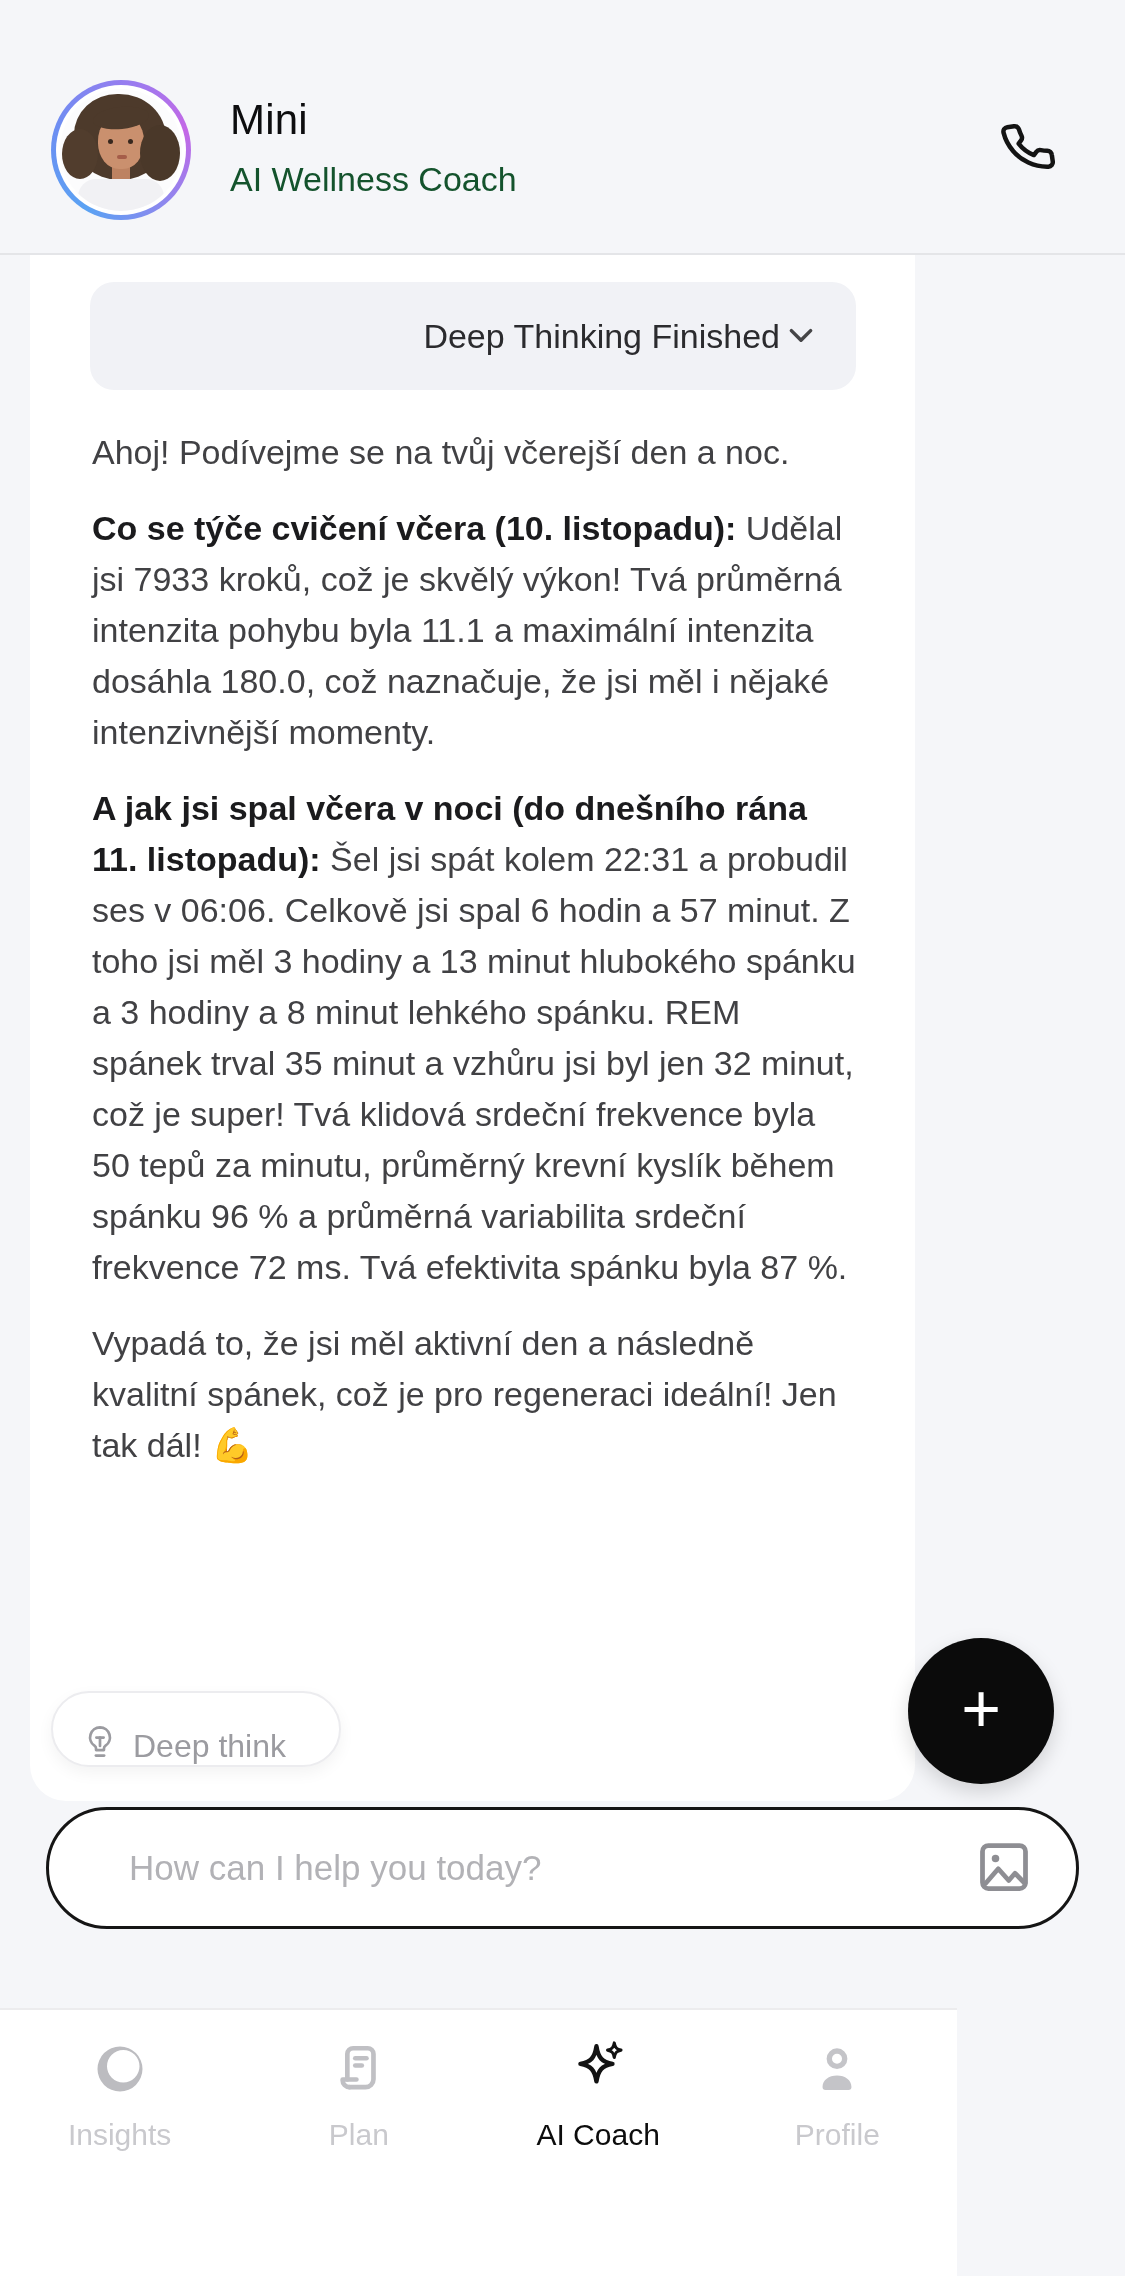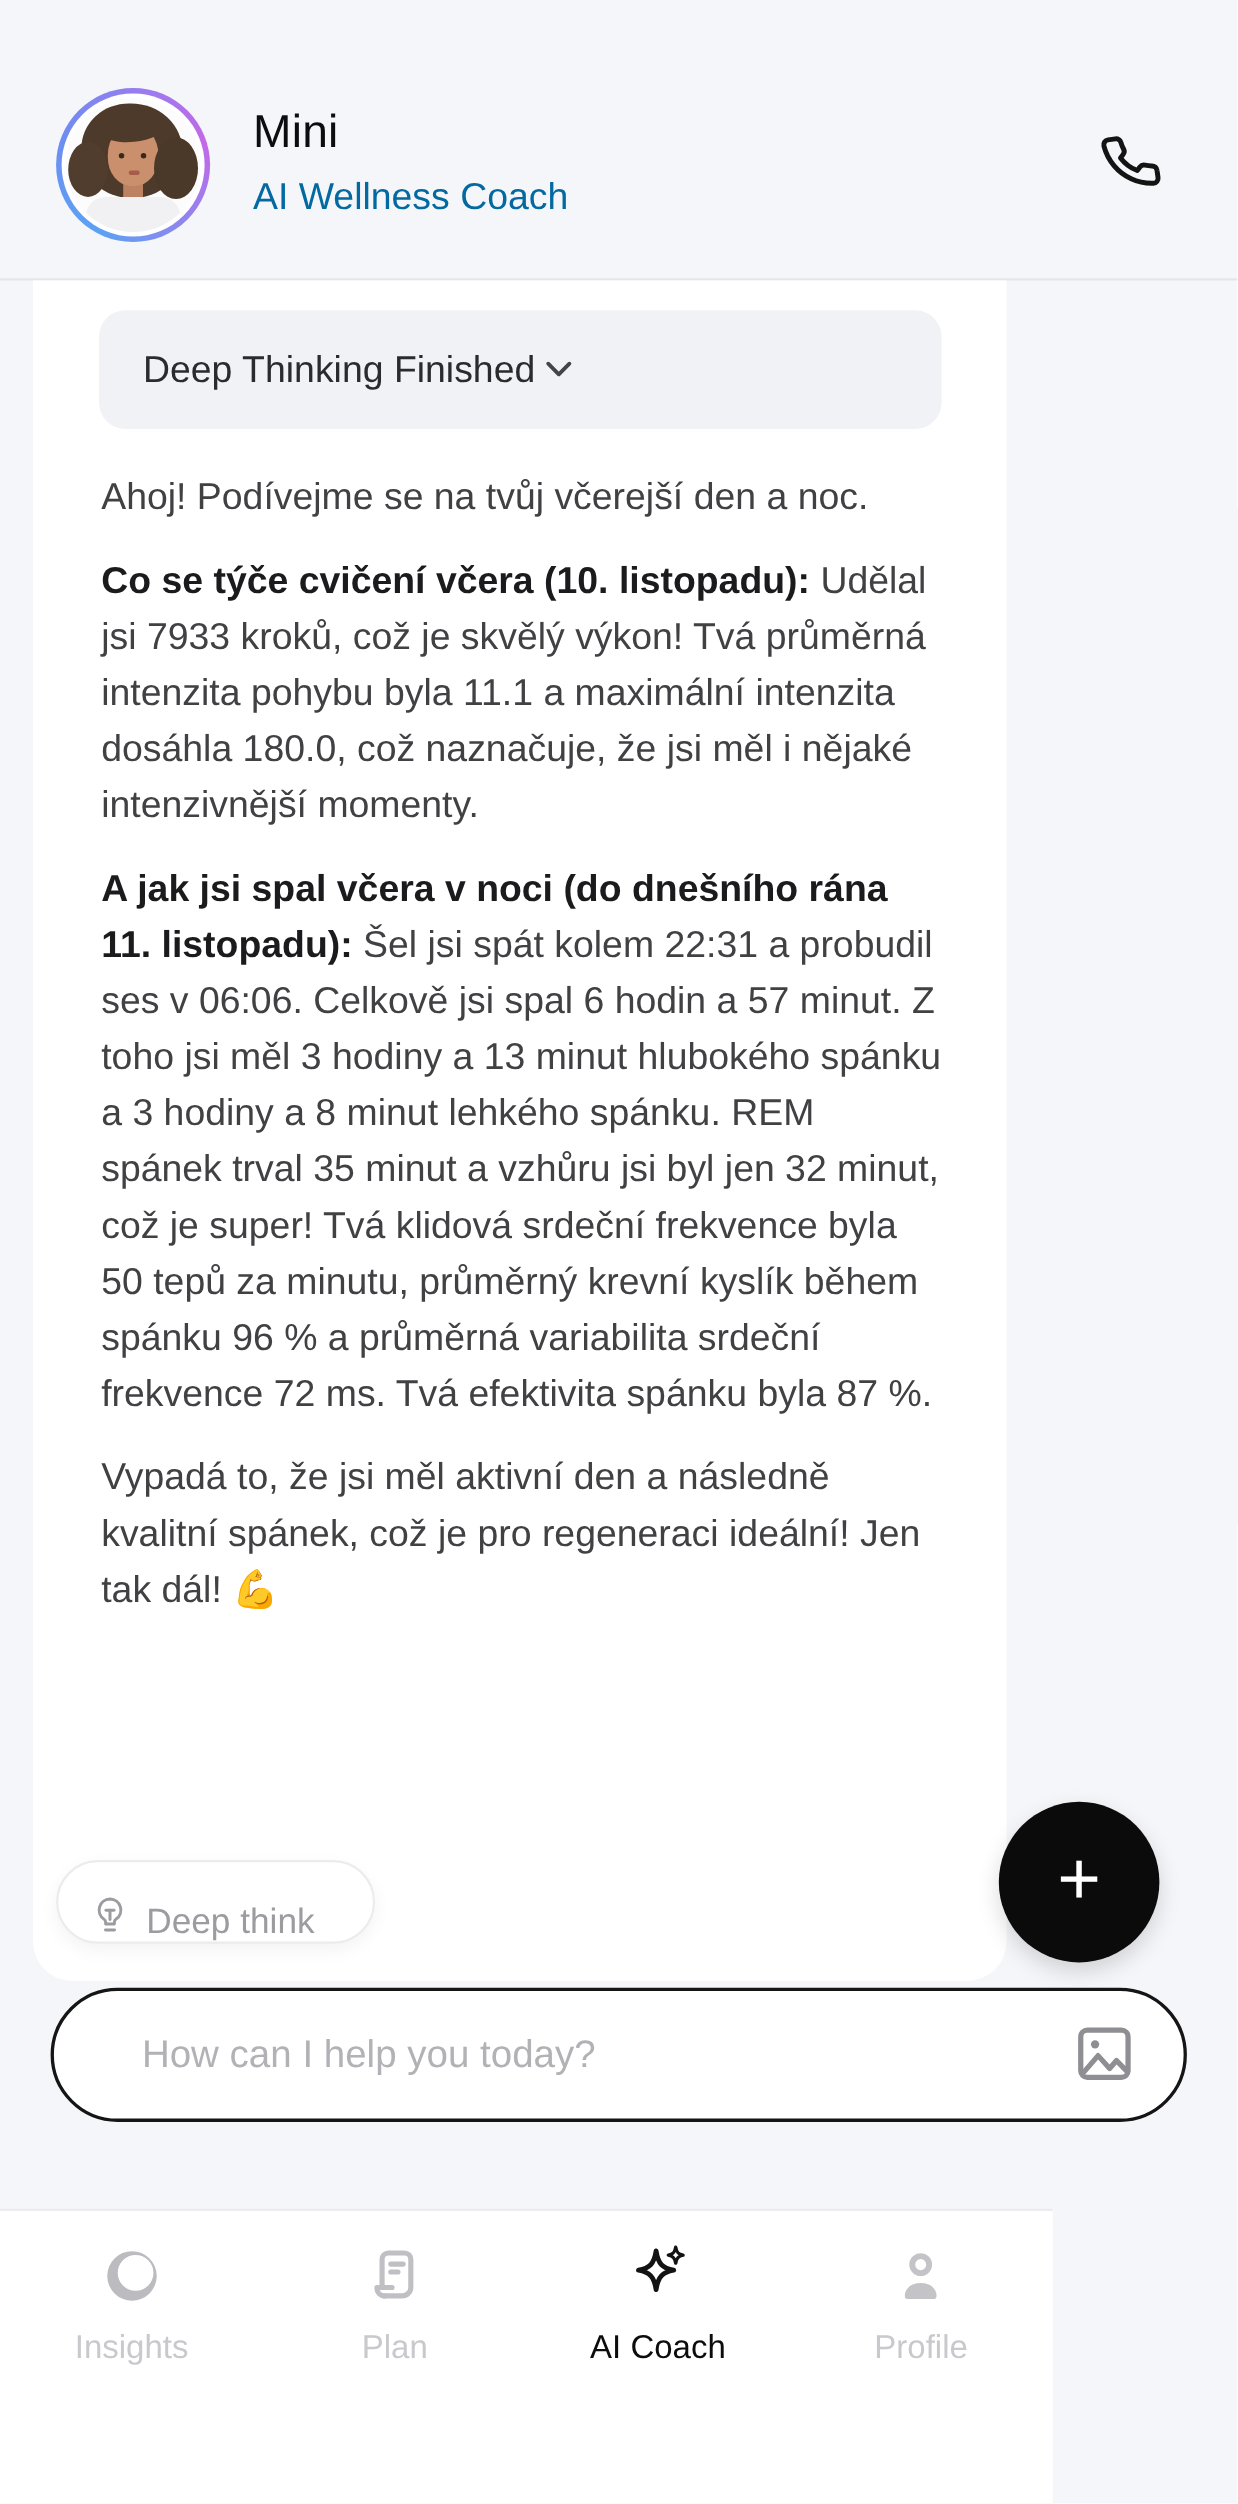--- a/index.html
+++ b/index.html
@@ -19,26 +19,26 @@
   .hair-main{position:absolute;left:14px;top:5px;width:92px;height:86px;background:#4d3a2b;border-radius:48% 52% 50% 50%;}
   .hair-curl-l{position:absolute;left:2px;top:40px;width:36px;height:50px;background:#513d2d;border-radius:50%;}
   .hair-curl-r{position:absolute;right:2px;top:36px;width:40px;height:56px;background:#4a3829;border-radius:50%;}
   .av-neck{position:absolute;left:52px;top:74px;width:18px;height:22px;background:#bd8261;}
   .av-shirt{position:absolute;left:18px;top:90px;width:86px;height:34px;background:#f1f1f4;border-radius:18px 18px 0 0;}
   .av-face{position:absolute;left:38px;top:24px;width:46px;height:56px;background:#ca906e;border-radius:50% 50% 46% 46%;}
   .av-fringe{position:absolute;left:33px;top:18px;width:56px;height:22px;background:#4d3a2b;border-radius:50%;transform:rotate(-6deg);}
   .av-eye{position:absolute;top:50px;width:5px;height:5px;border-radius:50%;background:#38281e;}
   .av-mouth{position:absolute;left:57px;top:66px;width:10px;height:4px;border-radius:2px;background:#a55d49;}
   .h-title{position:absolute;left:230px;top:96px;font-size:42px;font-weight:normal;color:#0d0d0f;letter-spacing:.2px;}
-  .h-sub{position:absolute;left:230px;top:160px;font-size:34px;color:#0369a1;}
+  .h-sub{position:absolute;left:230px;top:160px;font-size:34px;color:#14532d;}
   .phone-btn{position:absolute;left:998px;top:118px;width:60px;height:60px;display:flex;align-items:center;justify-content:center;background:none;border:none;padding:0;cursor:pointer;}
   
   .chat-card{position:absolute;left:30px;top:255px;width:885px;height:1546px;background:#ffffff;border-radius:0 0 36px 36px;}
   .think-bar{position:absolute;left:60px;top:27px;width:766px;height:108px;background:#f1f2f6;border-radius:24px;
-    display:flex;align-items:center;justify-content:flex-start;padding:0 34px 0 40px;box-sizing:border-box;border:none;cursor:pointer;}
+    display:flex;align-items:center;justify-content:flex-end;padding:0 34px 0 40px;box-sizing:border-box;border:none;cursor:pointer;}
   .think-label{font-size:34px;color:#2b2b2e;}
   .message{position:absolute;left:62px;top:172px;width:766px;font-size:34px;line-height:51px;color:#414144;}
   .message p{margin:0 0 25px 0;}
   .message b{color:#1b1b1d;font-weight:bold;}
   .deep-pill{position:absolute;left:21px;top:1436px;width:290px;height:76px;background:#ffffff;border:2px solid #ececef;
     border-radius:40px;display:flex;align-items:flex-end;gap:14px;padding:0 0 0 28px;box-sizing:border-box;
     box-shadow:0 6px 16px rgba(0,0,0,0.05);cursor:pointer;}
   .deep-pill-label{font-size:32px;color:#9b9ba0;}
   
   .fab{position:absolute;left:908px;top:1638px;width:146px;height:146px;border-radius:50%;background:#0b0b0b;

